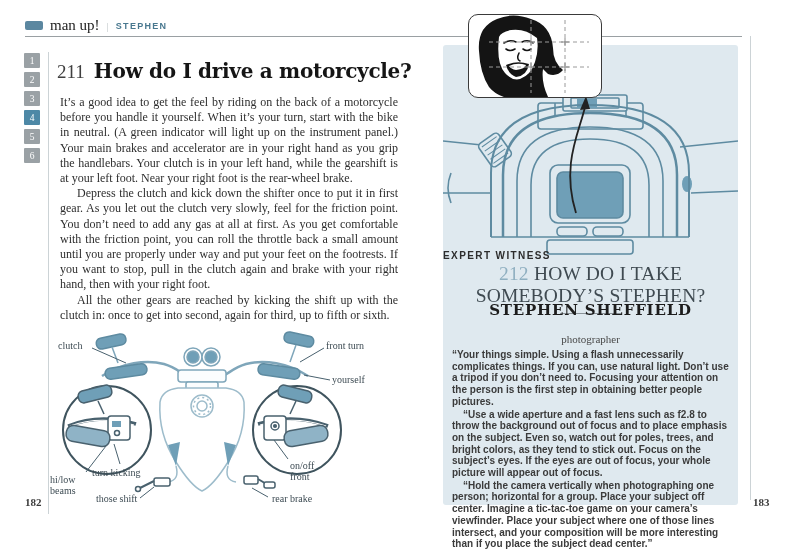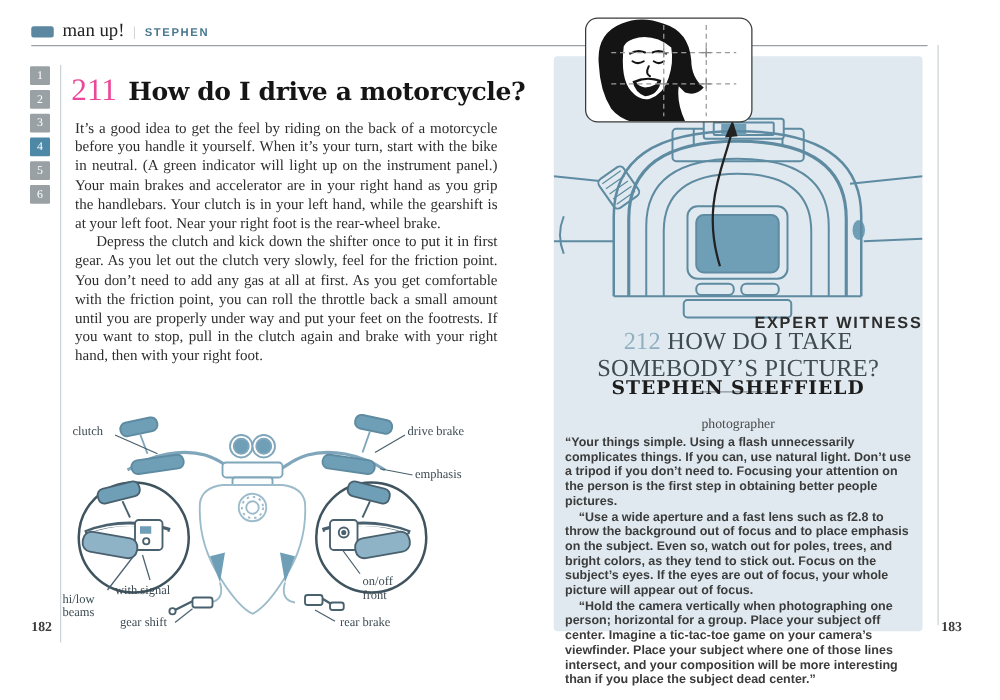--- a/index.html
+++ b/index.html
@@ -20,42 +20,42 @@
   .tab{width:16px;height:15px;background:#9aa1a5;color:#fff;font-size:9.5px;
        display:flex;align-items:center;justify-content:center;border-radius:1px;}
   .tab.active{background:#4d88a6;}
 
   .vrule{position:absolute;width:1px;background:#ccd3d6;}
   .vrule.left{left:48px;top:52px;height:462px;}
   .vrule.right{left:750px;top:36px;height:464px;}
 
   
   .title-row{position:absolute;left:57px;top:59px;display:flex;align-items:baseline;gap:9px;white-space:nowrap;}
-  .title-num{font-size:25px;color:#ec4899;}
+  .title-num{font-size:19px;color:#404040;}
   .title-text{font-family:"DejaVu Serif",serif;font-size:20px;font-weight:bold;color:#151515;letter-spacing:-0.3px;}
   .body-copy{position:absolute;left:60px;top:95px;width:338px;}
   .body-copy p{margin:0;font-size:12px;line-height:15.2px;color:#2e2e2e;text-align:justify;}
   .body-copy p + p{text-indent:17px;}
 
   .diagram{position:absolute;left:50px;top:330px;width:350px;height:176px;}
   .diagram svg{position:absolute;left:0;top:0;}
   .dlabel{position:absolute;font-size:10px;color:#3d4b53;line-height:11px;}
   .dlabel.w{width:40px;}
   .dlabel.w2{width:46px;}
 
   .pageno{position:absolute;font-size:11px;font-weight:bold;color:#3a3a3a;}
   .pageno.left{left:25px;top:496px;}
   .pageno.right{left:753px;top:496px;}
   .footnote{position:absolute;left:60px;top:511px;font-size:11px;color:#8fbdd2;}
 
   
   .panel{position:absolute;left:443px;top:45px;width:295px;height:460px;background:#dfe9ef;border-radius:3px;}
   .camera-svg{position:absolute;left:0;top:0;width:295px;height:230px;}
-  .kicker{position:absolute;top:205px;left:0;width:100%;text-align:right;
-          font-family:"Liberation Sans",sans-serif;font-size:13px;font-weight:bold;
+  .kicker{position:absolute;top:205px;left:0;width:100%;text-align:left;
+          font-family:"Liberation Sans",sans-serif;font-size:10px;font-weight:bold;
           letter-spacing:1.4px;color:#2d2d2d;}
   .expert-title{position:absolute;top:218px;left:0;width:100%;text-align:center;
           font-size:19.5px;line-height:22px;color:#3f4a51;letter-spacing:0.2px;}
   .expert-title .num{color:#90b0c1;}
   .title-rule{position:absolute;top:268px;left:50%;transform:translateX(-50%);
           width:62px;height:1px;background:#8a9298;}
   .expert-name{position:absolute;top:256px;left:0;width:100%;text-align:center;
           font-family:"DejaVu Serif",serif;font-size:15px;font-weight:bold;
           letter-spacing:0.8px;color:#1d1d1d;}
   .expert-role{position:absolute;top:288px;left:0;width:100%;text-align:center;
@@ -96,20 +96,21 @@
   <div class="vrule right"></div>
 
   <div class="title-row">
     <span class="title-num">211</span>
     <span class="title-text">How do I drive a motorcycle?</span>
   </div>
 
   <div class="body-copy">
     <p>It’s a good idea to get the feel by riding on the back of a motorcycle before you handle it yourself. When it’s your turn, start with the bike in neutral. (A green indicator will light up on the instrument panel.) Your main brakes and accelerator are in your right hand as you grip the handlebars. Your clutch is in your left hand, while the gearshift is at your left foot. Near your right foot is the rear-wheel brake.</p>
     <p>Depress the clutch and kick down the shifter once to put it in first gear. As you let out the clutch very slowly, feel for the friction point. You don’t need to add any gas at all at first. As you get comfortable with the friction point, you can roll the throttle back a small amount until you are properly under way and put your feet on the footrests. If you want to stop, pull in the clutch again and brake with your right hand, then with your right foot.</p>
+    <p>All the other gears are reached by kicking the shift up with the clutch in: once to get into second, again for third, up to fifth or sixth.</p>
   </div>
 
   <div class="diagram">
     <svg width="350" height="176" viewBox="0 0 350 176">
       <g fill="none" stroke="#7fa6ba" stroke-width="1.5">
 
         <g>
           <rect x="46" y="6" width="30" height="11" rx="5" fill="#6f9fb7" stroke="#5e8ba1" transform="rotate(-12 61 11)"></rect>
           <line x1="62" y1="17" x2="68" y2="33"></line>
           <rect x="234" y="4" width="30" height="11" rx="5" fill="#6f9fb7" stroke="#5e8ba1" transform="rotate(12 249 9)"></rect>
@@ -182,25 +183,25 @@
         <path d="M274,18 L250,32"></path>
         <path d="M280,50 L254,45"></path>
         <path d="M70,134 L64,114"></path>
         <path d="M36,142 L56,116"></path>
         <path d="M90,168 L104,157"></path>
         <path d="M238,129 L224,110"></path>
         <path d="M218,167 L202,158"></path>
       </g>
     </svg>
     <div class="dlabel" style="left:8px;top:10px">clutch</div>
-    <div class="dlabel" style="left:276px;top:10px">drive brake</div>
-    <div class="dlabel" style="left:282px;top:44px">emphasis</div>
-    <div class="dlabel" style="left:42px;top:137px">with signal</div>
+    <div class="dlabel" style="left:276px;top:10px">front turn</div>
+    <div class="dlabel" style="left:282px;top:44px">yourself</div>
+    <div class="dlabel" style="left:42px;top:137px">turn kicking</div>
     <div class="dlabel w" style="left:0px;top:144px">hi/low beams</div>
-    <div class="dlabel" style="left:46px;top:163px">gear shift</div>
+    <div class="dlabel" style="left:46px;top:163px">those shift</div>
     <div class="dlabel w2" style="left:240px;top:130px">on/off front</div>
     <div class="dlabel" style="left:222px;top:163px">rear brake</div>
   </div>
 
   <div class="pageno left">182</div>
 
   <div class="panel">
     <svg class="camera-svg" width="295" height="230" viewBox="0 0 295 230">
       <g fill="none" stroke="#5e8ba1" stroke-width="1.6">
 
@@ -238,21 +239,21 @@
       </g>
 
       <path d="M133,168 C118,120 136,88 142,62" fill="none" stroke="#222" stroke-width="1.8"></path>
       <polygon points="137,65 143,51 147,64" fill="#222"></polygon>
     </svg>
 
     <div class="kicker">EXPERT WITNESS</div>
     <div class="expert-title">
       <span class="num">212</span>
       <span>HOW DO I TAKE</span><br>
-      <span>SOMEBODY’S PICTURE?</span>
+      <span>SOMEBODY’S STEPHEN?</span>
     </div>
     <div class="title-rule"></div>
     <div class="expert-name">STEPHEN SHEFFIELD</div>
     <div class="expert-role">photographer</div>
     <div class="quote">
       <p>“Your things simple. Using a flash unnecessarily complicates things. If you can, use natural light. Don’t use a tripod if you don’t need to. Focusing your attention on the person is the first step in obtaining better people pictures.</p>
       <p>“Use a wide aperture and a fast lens such as f2.8 to throw the background out of focus and to place emphasis on the subject. Even so, watch out for poles, trees, and bright colors, as they tend to stick out. Focus on the subject’s eyes. If the eyes are out of focus, your whole picture will appear out of focus.</p>
       <p>“Hold the camera vertically when photographing one person; horizontal for a group. Place your subject off center. Imagine a tic-tac-toe game on your camera’s viewfinder. Place your subject where one of those lines intersect, and your composition will be more interesting than if you place the subject dead center.”</p>
     </div>
   </div>

